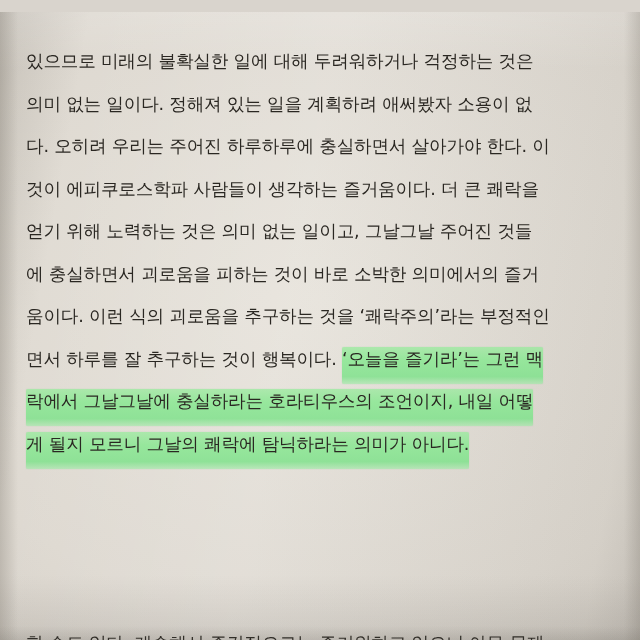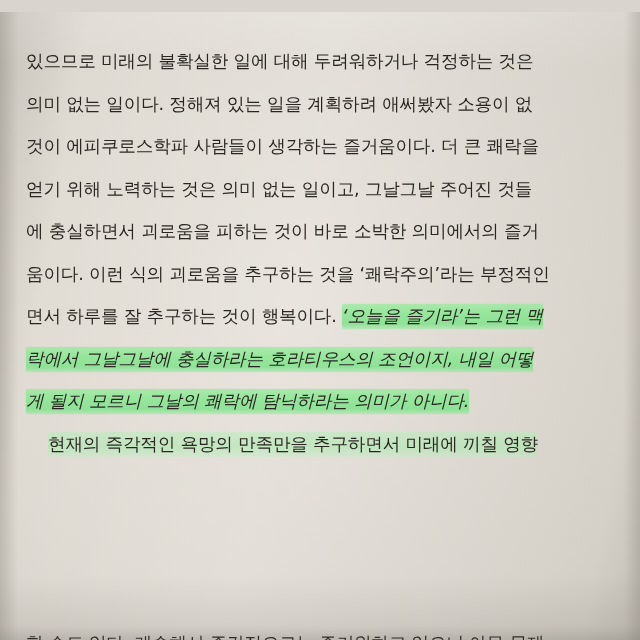--- a/index.html
+++ b/index.html
@@ -54,23 +54,22 @@
   .para + .para { margin-top: 0; }
   .indent { text-indent: 22px; }
   .line {
     display: block;
     white-space: nowrap;
   }
   
   .hl {
     background: linear-gradient(to bottom, rgba(150,235,155,0.72) 0%, rgba(140,232,148,0.88) 35%, rgba(128,226,140,0.85) 80%, rgba(150,235,160,0.55) 100%);
     box-shadow: 0 0 1px rgba(120,210,130,0.6);
-    padding: 2px 0 3px 0;
+    padding: 2px 0 15px 0;
     border-radius: 2px;
-    font-style: italic;
   }
   .hl-soft {
     background: linear-gradient(to bottom, rgba(178,240,182,0.45) 0%, rgba(165,236,172,0.55) 60%, rgba(185,242,190,0.30) 100%);
     padding: 2px 0 3px 0;
     border-radius: 2px;
   }
   
   .cut-line {
     position: absolute;
     left: 26px; right: 26px;
@@ -105,31 +104,31 @@
 <div id="page">
 
   <div class="left-gutter"></div>
   <div class="right-gutter"></div>
 
   <div class="text-body">
 
     <p class="para">
       <span class="line">있으므로 미래의 불확실한 일에 대해 두려워하거나 걱정하는 것은</span>
       <span class="line">의미 없는 일이다. 정해져 있는 일을 계획하려 애써봤자 소용이 없</span>
+      <span class="line">다. 오히려 우리는 주어진 하루하루에 충실하면서 살아가야 한다. 이</span>
       <span class="line">것이 에피쿠로스학파 사람들이 생각하는 즐거움이다. 더 큰 쾌락을</span>
       <span class="line">얻기 위해 노력하는 것은 의미 없는 일이고, 그날그날 주어진 것들</span>
       <span class="line">에 충실하면서 괴로움을 피하는 것이 바로 소박한 의미에서의 즐거</span>
       <span class="line">움이다. 이런 식의 괴로움을 추구하는 것을 ‘쾌락주의’라는 부정적인</span>
       <span class="line"><span>면서 하루를 잘 추구하는 것이 행복이다. </span><span class="hl">‘오늘을 즐기라’는 그런 맥</span></span>
       <span class="line"><span class="hl">락에서 그날그날에 충실하라는 호라티우스의 조언이지, 내일 어떻</span></span>
       <span class="line"><span class="hl">게 될지 모르니 그날의 쾌락에 탐닉하라는 의미가 아니다.</span></span>
     </p>
 
     <p class="para indent">
-      <span class="line"><span class="hl-soft">현재의 즉각적인 욕망의 만족만을 추구하면서 미래에 끼칠 영향</span></span>
     </p>
 
   </div>
 
   <div class="cut-line">
     <p class="para">할 수도 있다. 계속해서 즉각적으로는 즐거워하고 있으니 아무 문제</p>
   </div>
 
   <div class="edge-shadow"></div>
 </div>

